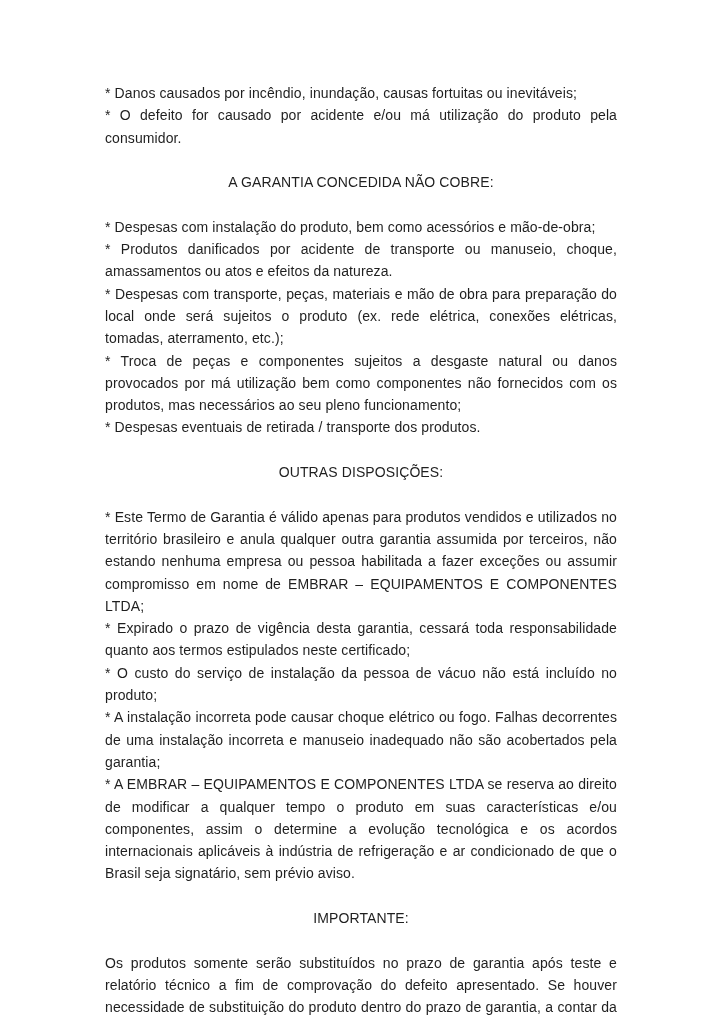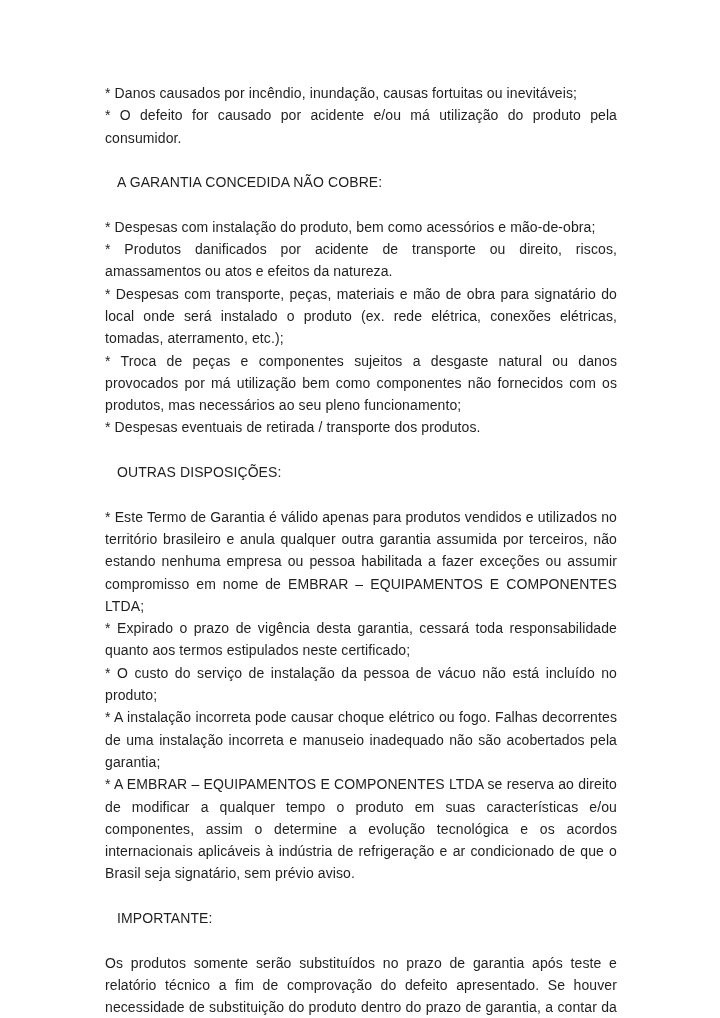--- a/index.html
+++ b/index.html
@@ -29,40 +29,40 @@
     margin: 0 0 22.3px 0;
   }
   .block:last-child {
     margin-bottom: 0;
   }
   .para {
     margin: 0;
     text-align: justify;
   }
   .heading {
-    margin: 12px;
-    text-align: left;
+    margin: 2px;
+    text-align: center;
   }
 </style>
 </head>
 <body>
 
 <div class="page">
   <main class="doc-body">
       <div class="block">
         <p class="para">* Danos causados por incêndio, inundação, causas fortuitas ou inevitáveis;</p>
         <p class="para">* O defeito for causado por acidente e/ou má utilização do produto pela consumidor.</p>
       </div>
       <div class="block">
         <p class="heading">A GARANTIA CONCEDIDA NÃO COBRE:</p>
       </div>
       <div class="block">
         <p class="para">* Despesas com instalação do produto, bem como acessórios e mão-de-obra;</p>
-        <p class="para">* Produtos danificados por acidente de transporte ou direito, riscos, amassamentos ou atos e efeitos da natureza.</p>
-        <p class="para">* Despesas com transporte, peças, materiais e mão de obra para signatário do local onde será instalado o produto (ex. rede elétrica, conexões elétricas, tomadas, aterramento, etc.);</p>
+        <p class="para">* Produtos danificados por acidente de transporte ou manuseio, choque, amassamentos ou atos e efeitos da natureza.</p>
+        <p class="para">* Despesas com transporte, peças, materiais e mão de obra para preparação do local onde será sujeitos o produto (ex. rede elétrica, conexões elétricas, tomadas, aterramento, etc.);</p>
         <p class="para">* Troca de peças e componentes sujeitos a desgaste natural ou danos provocados por má utilização bem como componentes não fornecidos com os produtos, mas necessários ao seu pleno funcionamento;</p>
         <p class="para">* Despesas eventuais de retirada / transporte dos produtos.</p>
       </div>
       <div class="block">
         <p class="heading">OUTRAS DISPOSIÇÕES:</p>
       </div>
       <div class="block">
         <p class="para">* Este Termo de Garantia é válido apenas para produtos vendidos e utilizados no território brasileiro e anula qualquer outra garantia assumida por terceiros, não estando nenhuma empresa ou pessoa habilitada a fazer exceções ou assumir compromisso em nome de EMBRAR – EQUIPAMENTOS E COMPONENTES LTDA;</p>
         <p class="para">* Expirado o prazo de vigência desta garantia, cessará toda responsabilidade quanto aos termos estipulados neste certificado;</p>
         <p class="para">* O custo do serviço de instalação da pessoa de vácuo não está incluído no produto;</p>

